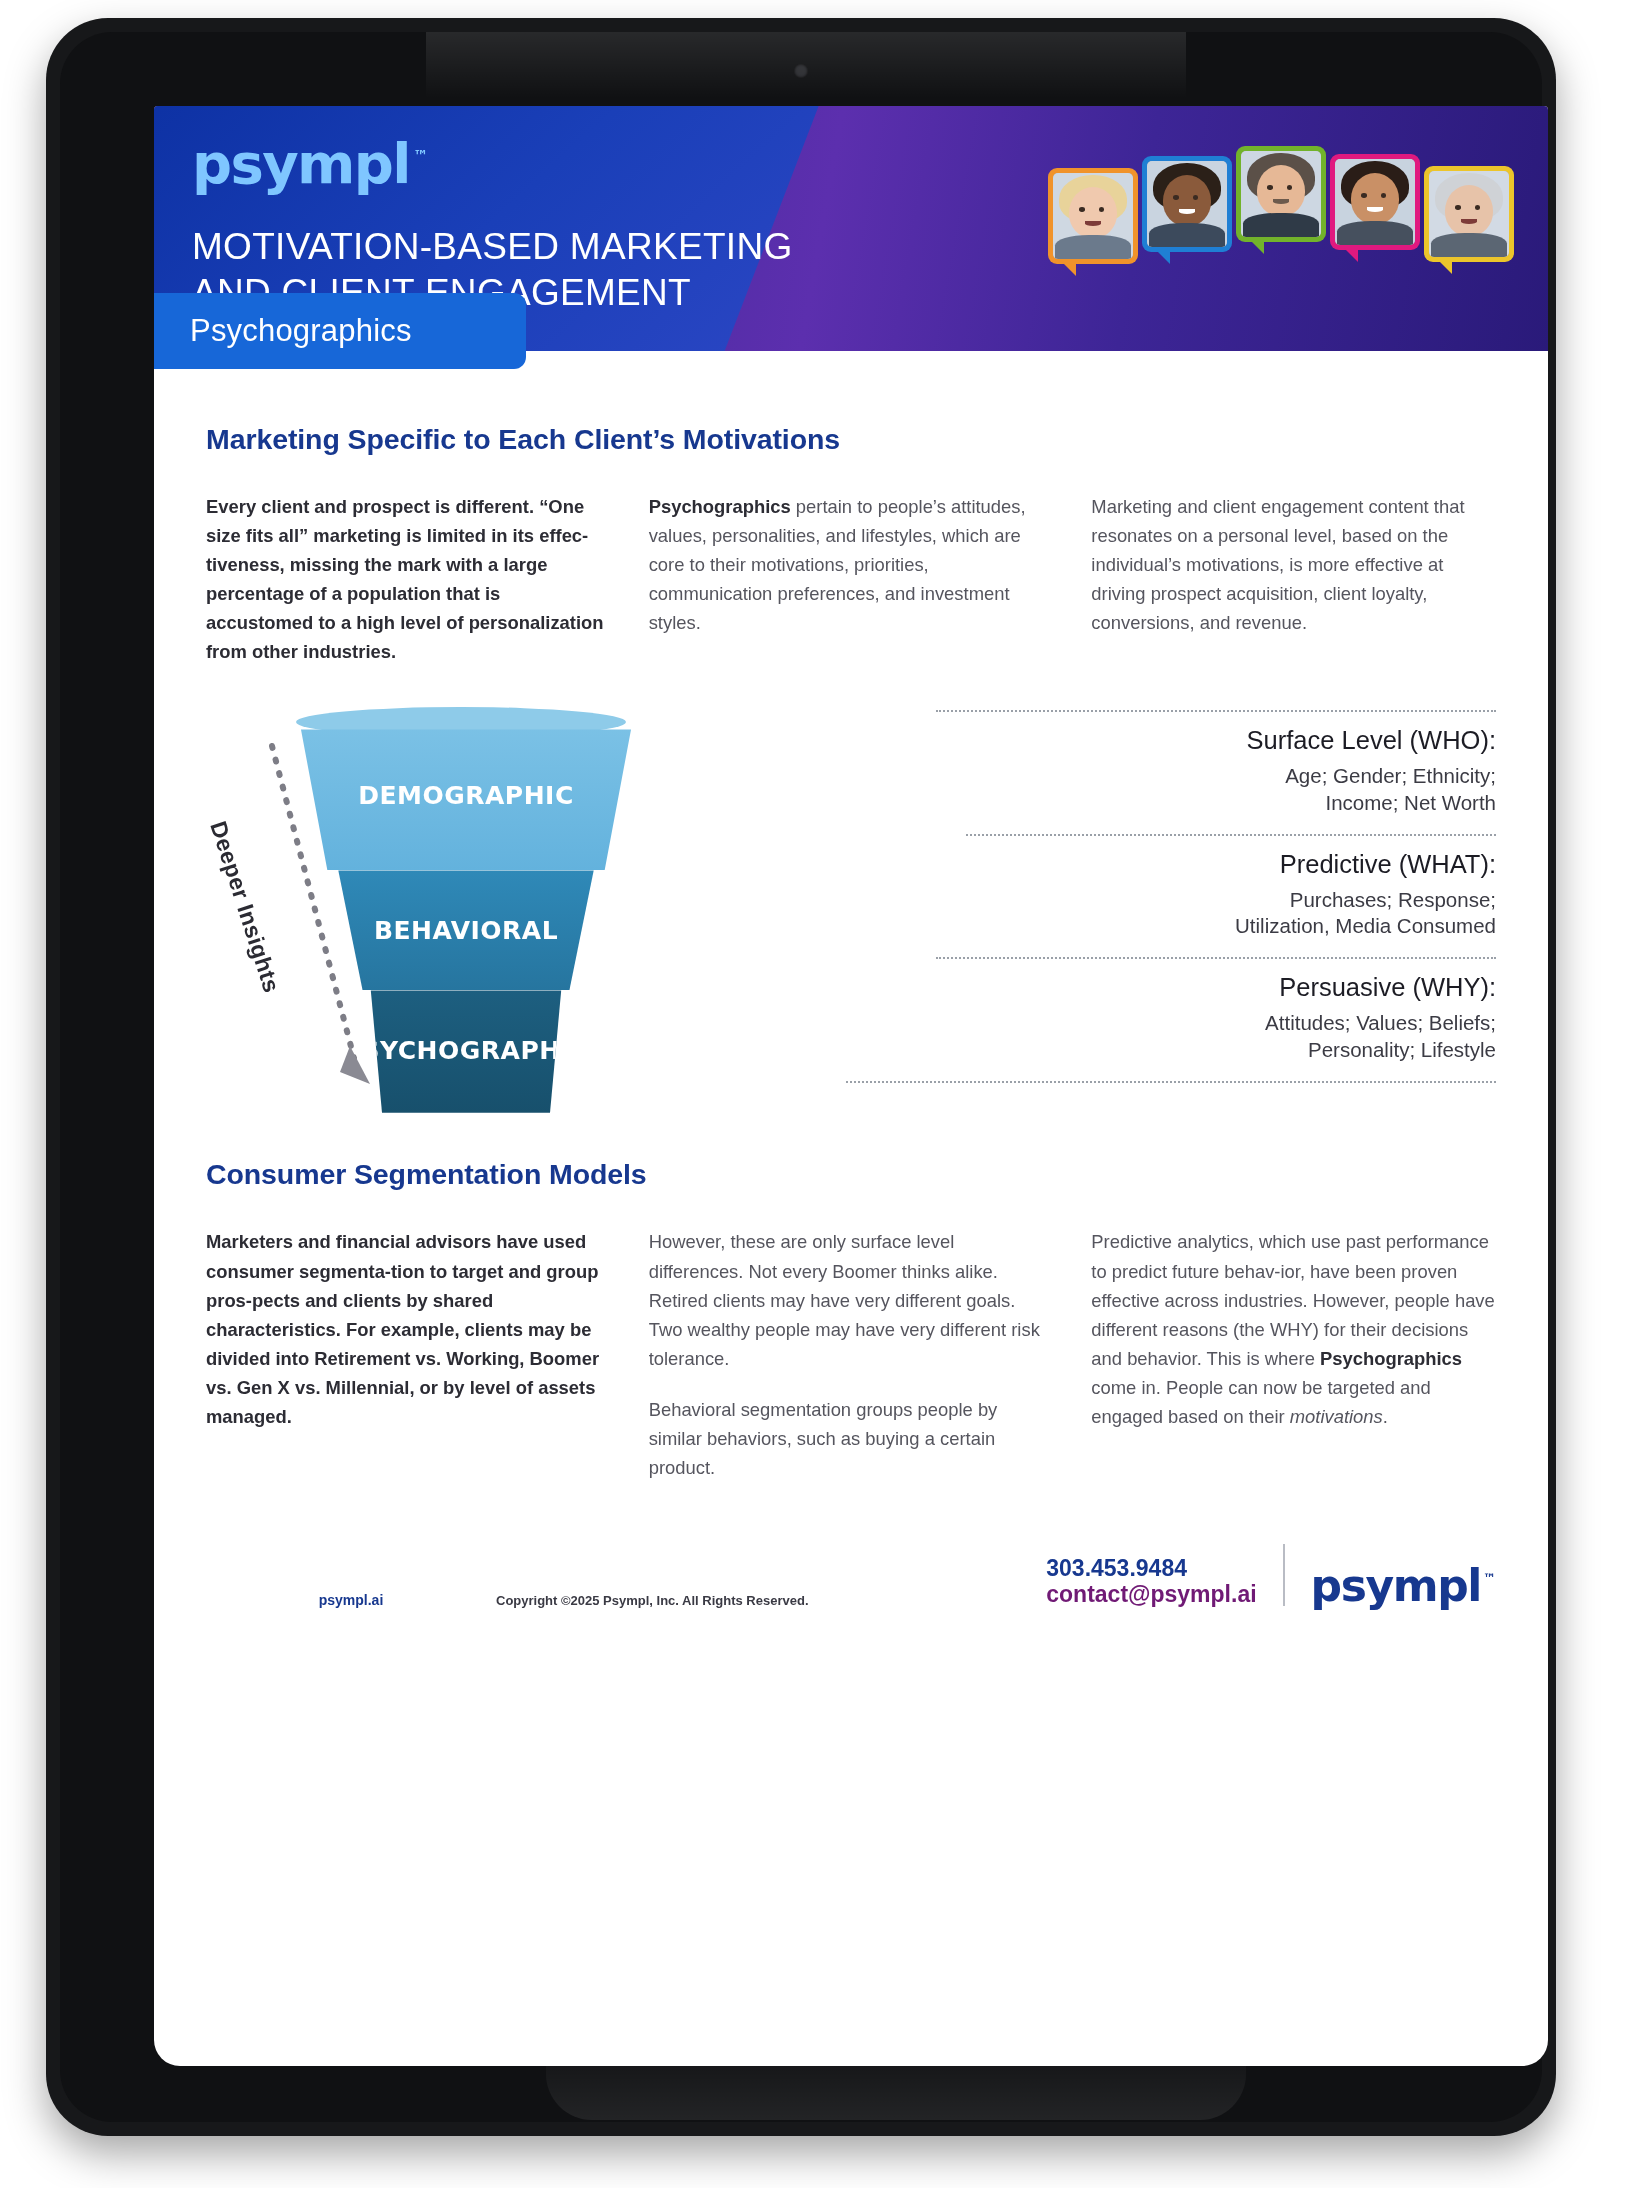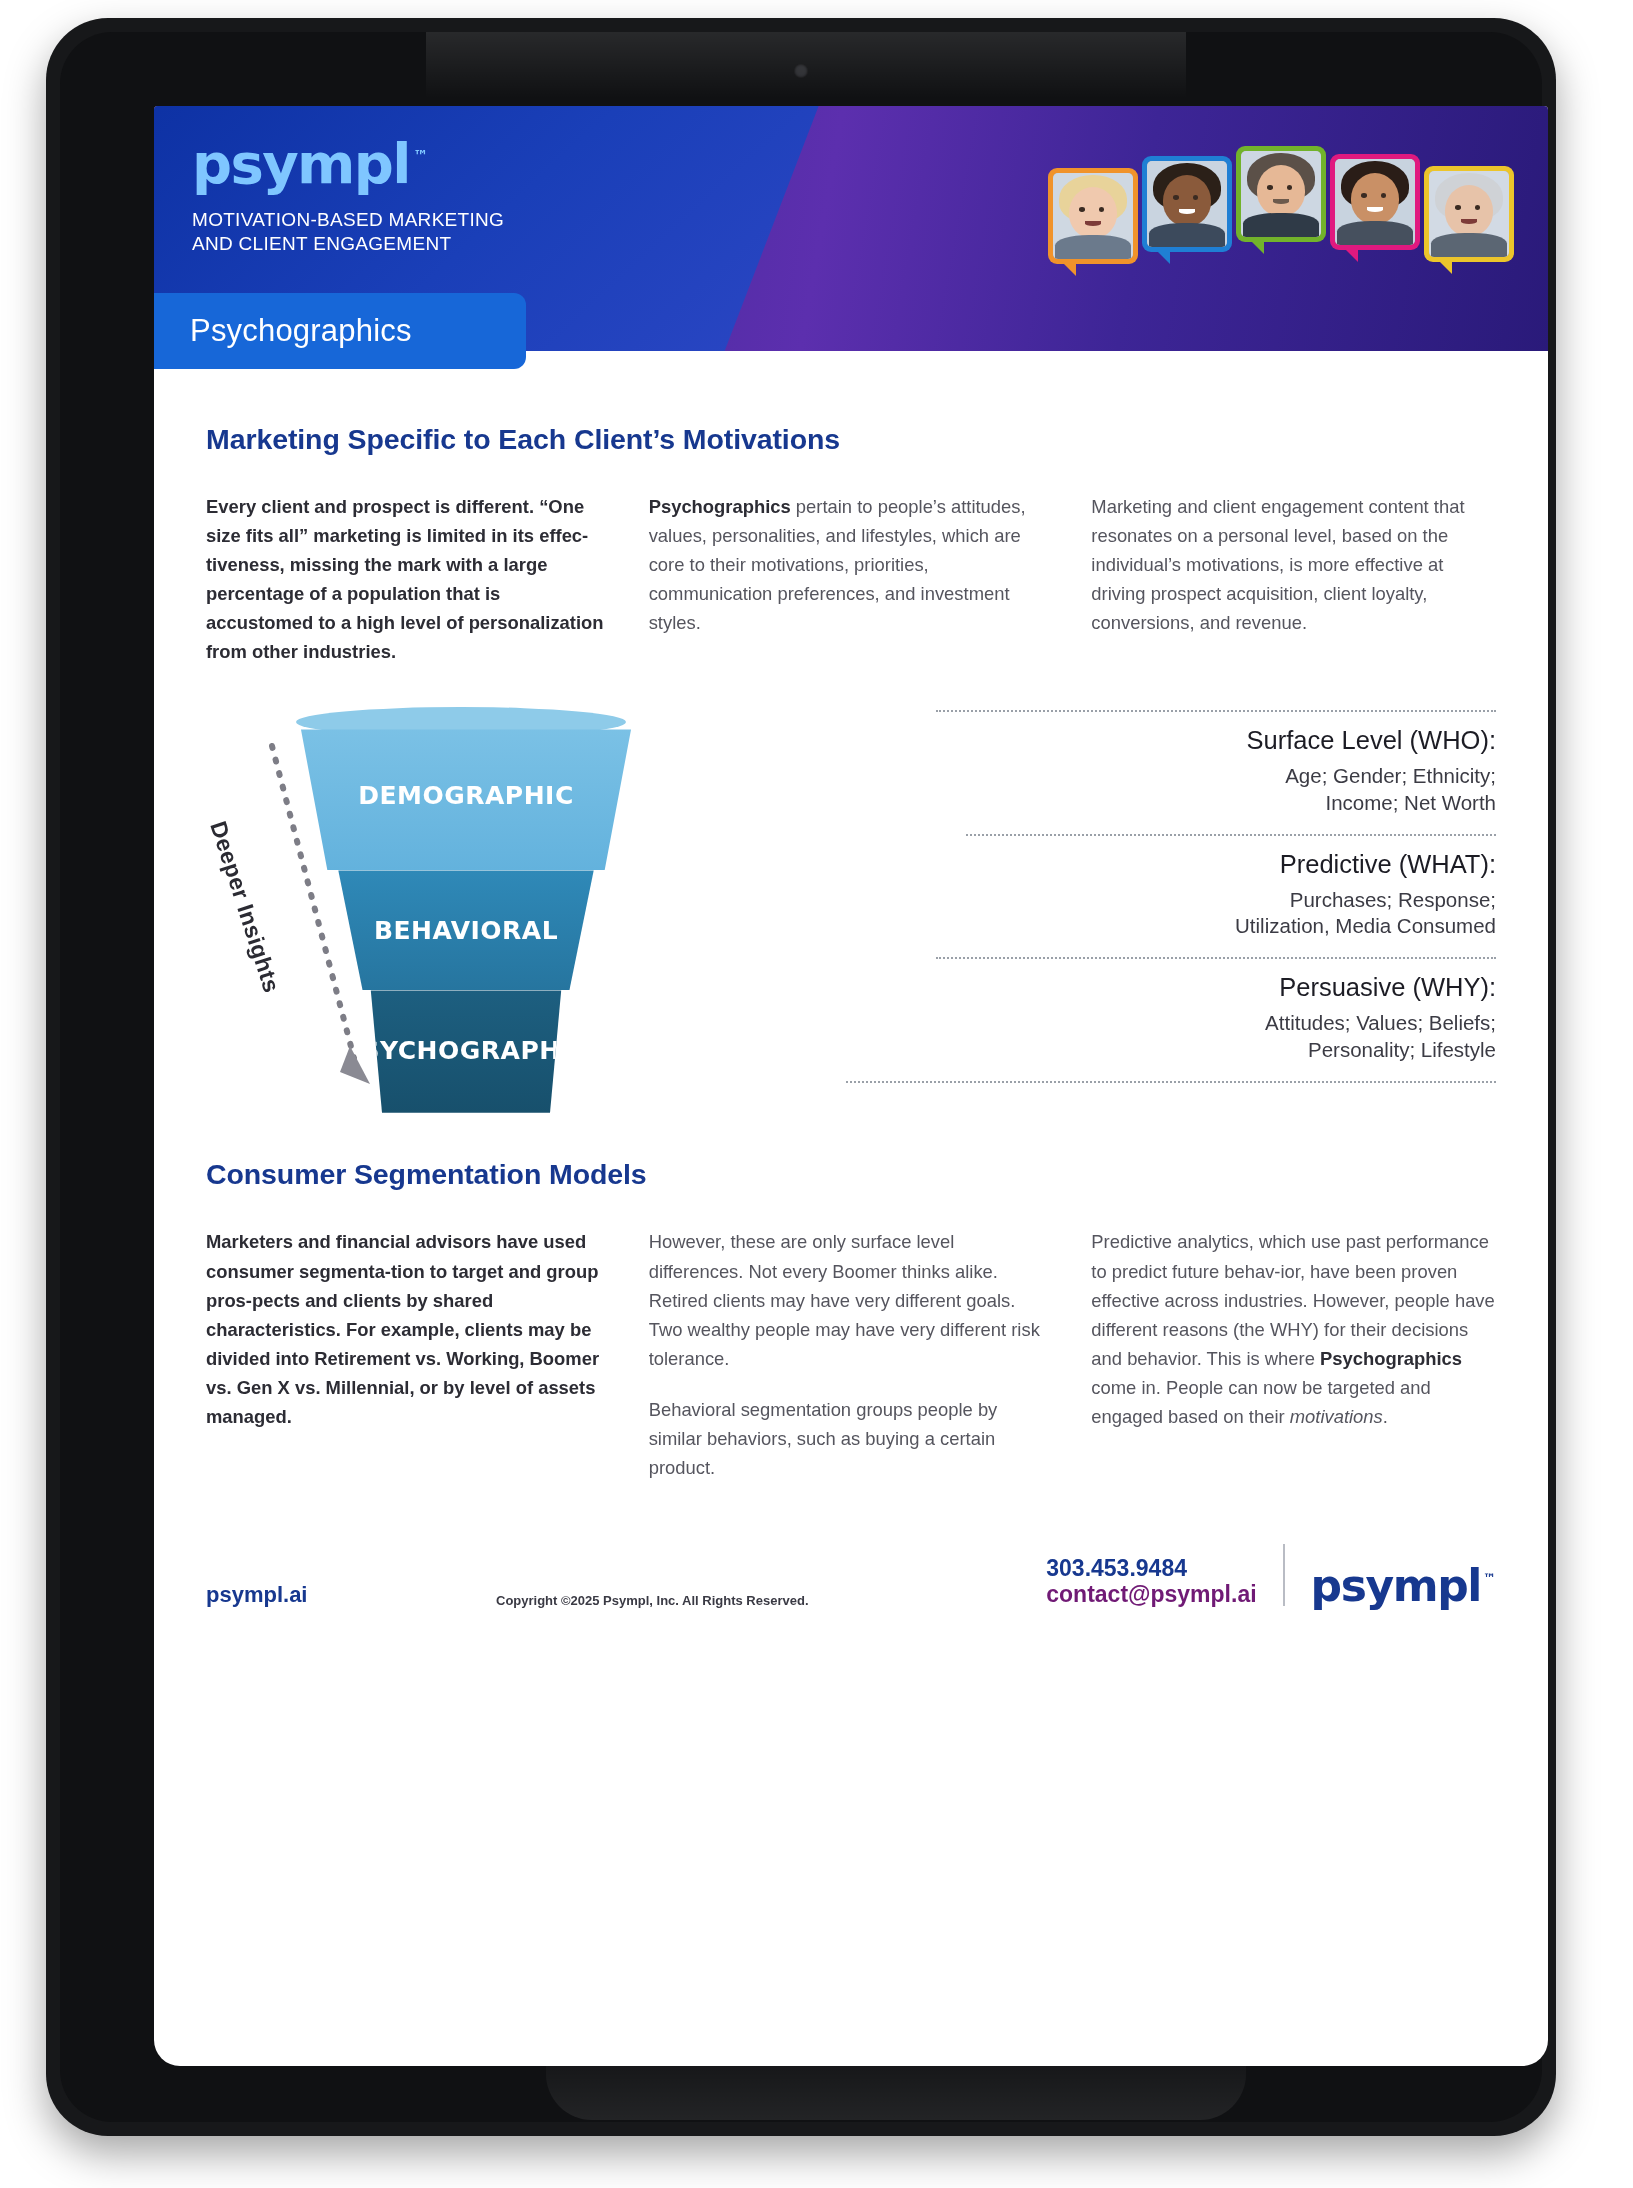--- a/index.html
+++ b/index.html
@@ -112,23 +112,23 @@
     font-family: "DejaVu Sans", sans-serif;
   }
   #logo-tm {
     font-size: 15px;
     color: #7fc6ff;
     vertical-align: 22px;
     margin-left: 3px;
     letter-spacing: 0;
   }
   #header-tagline {
-    margin-top: 16px;
+    margin-top: 32px;
     color: #ffffff;
-    font-size: 19px;
+    font-size: 37px;
     font-weight: 500;
     line-height: 1.24;
     letter-spacing: 0.3px;
   }
 
   
   #photo-row {
     position: absolute;
     right: 34px;
     top: 40px;
@@ -336,24 +336,25 @@
 
   
   #footer {
     margin-top: 40px;
     padding: 0 52px 44px 52px;
     display: flex;
     align-items: flex-end;
     box-sizing: border-box;
   }
   #footer-site {
-    font-size: 22px;
+    font-size: 14px;
     font-weight: bold;
     color: #17388f;
     width: 290px;
+    text-align: center;
   }
   #footer-copy {
     font-size: 13px;
     font-weight: bold;
     color: #3a3a44;
     flex: 1;
   }
   #footer-contact {
     margin-right: 26px;
   }

